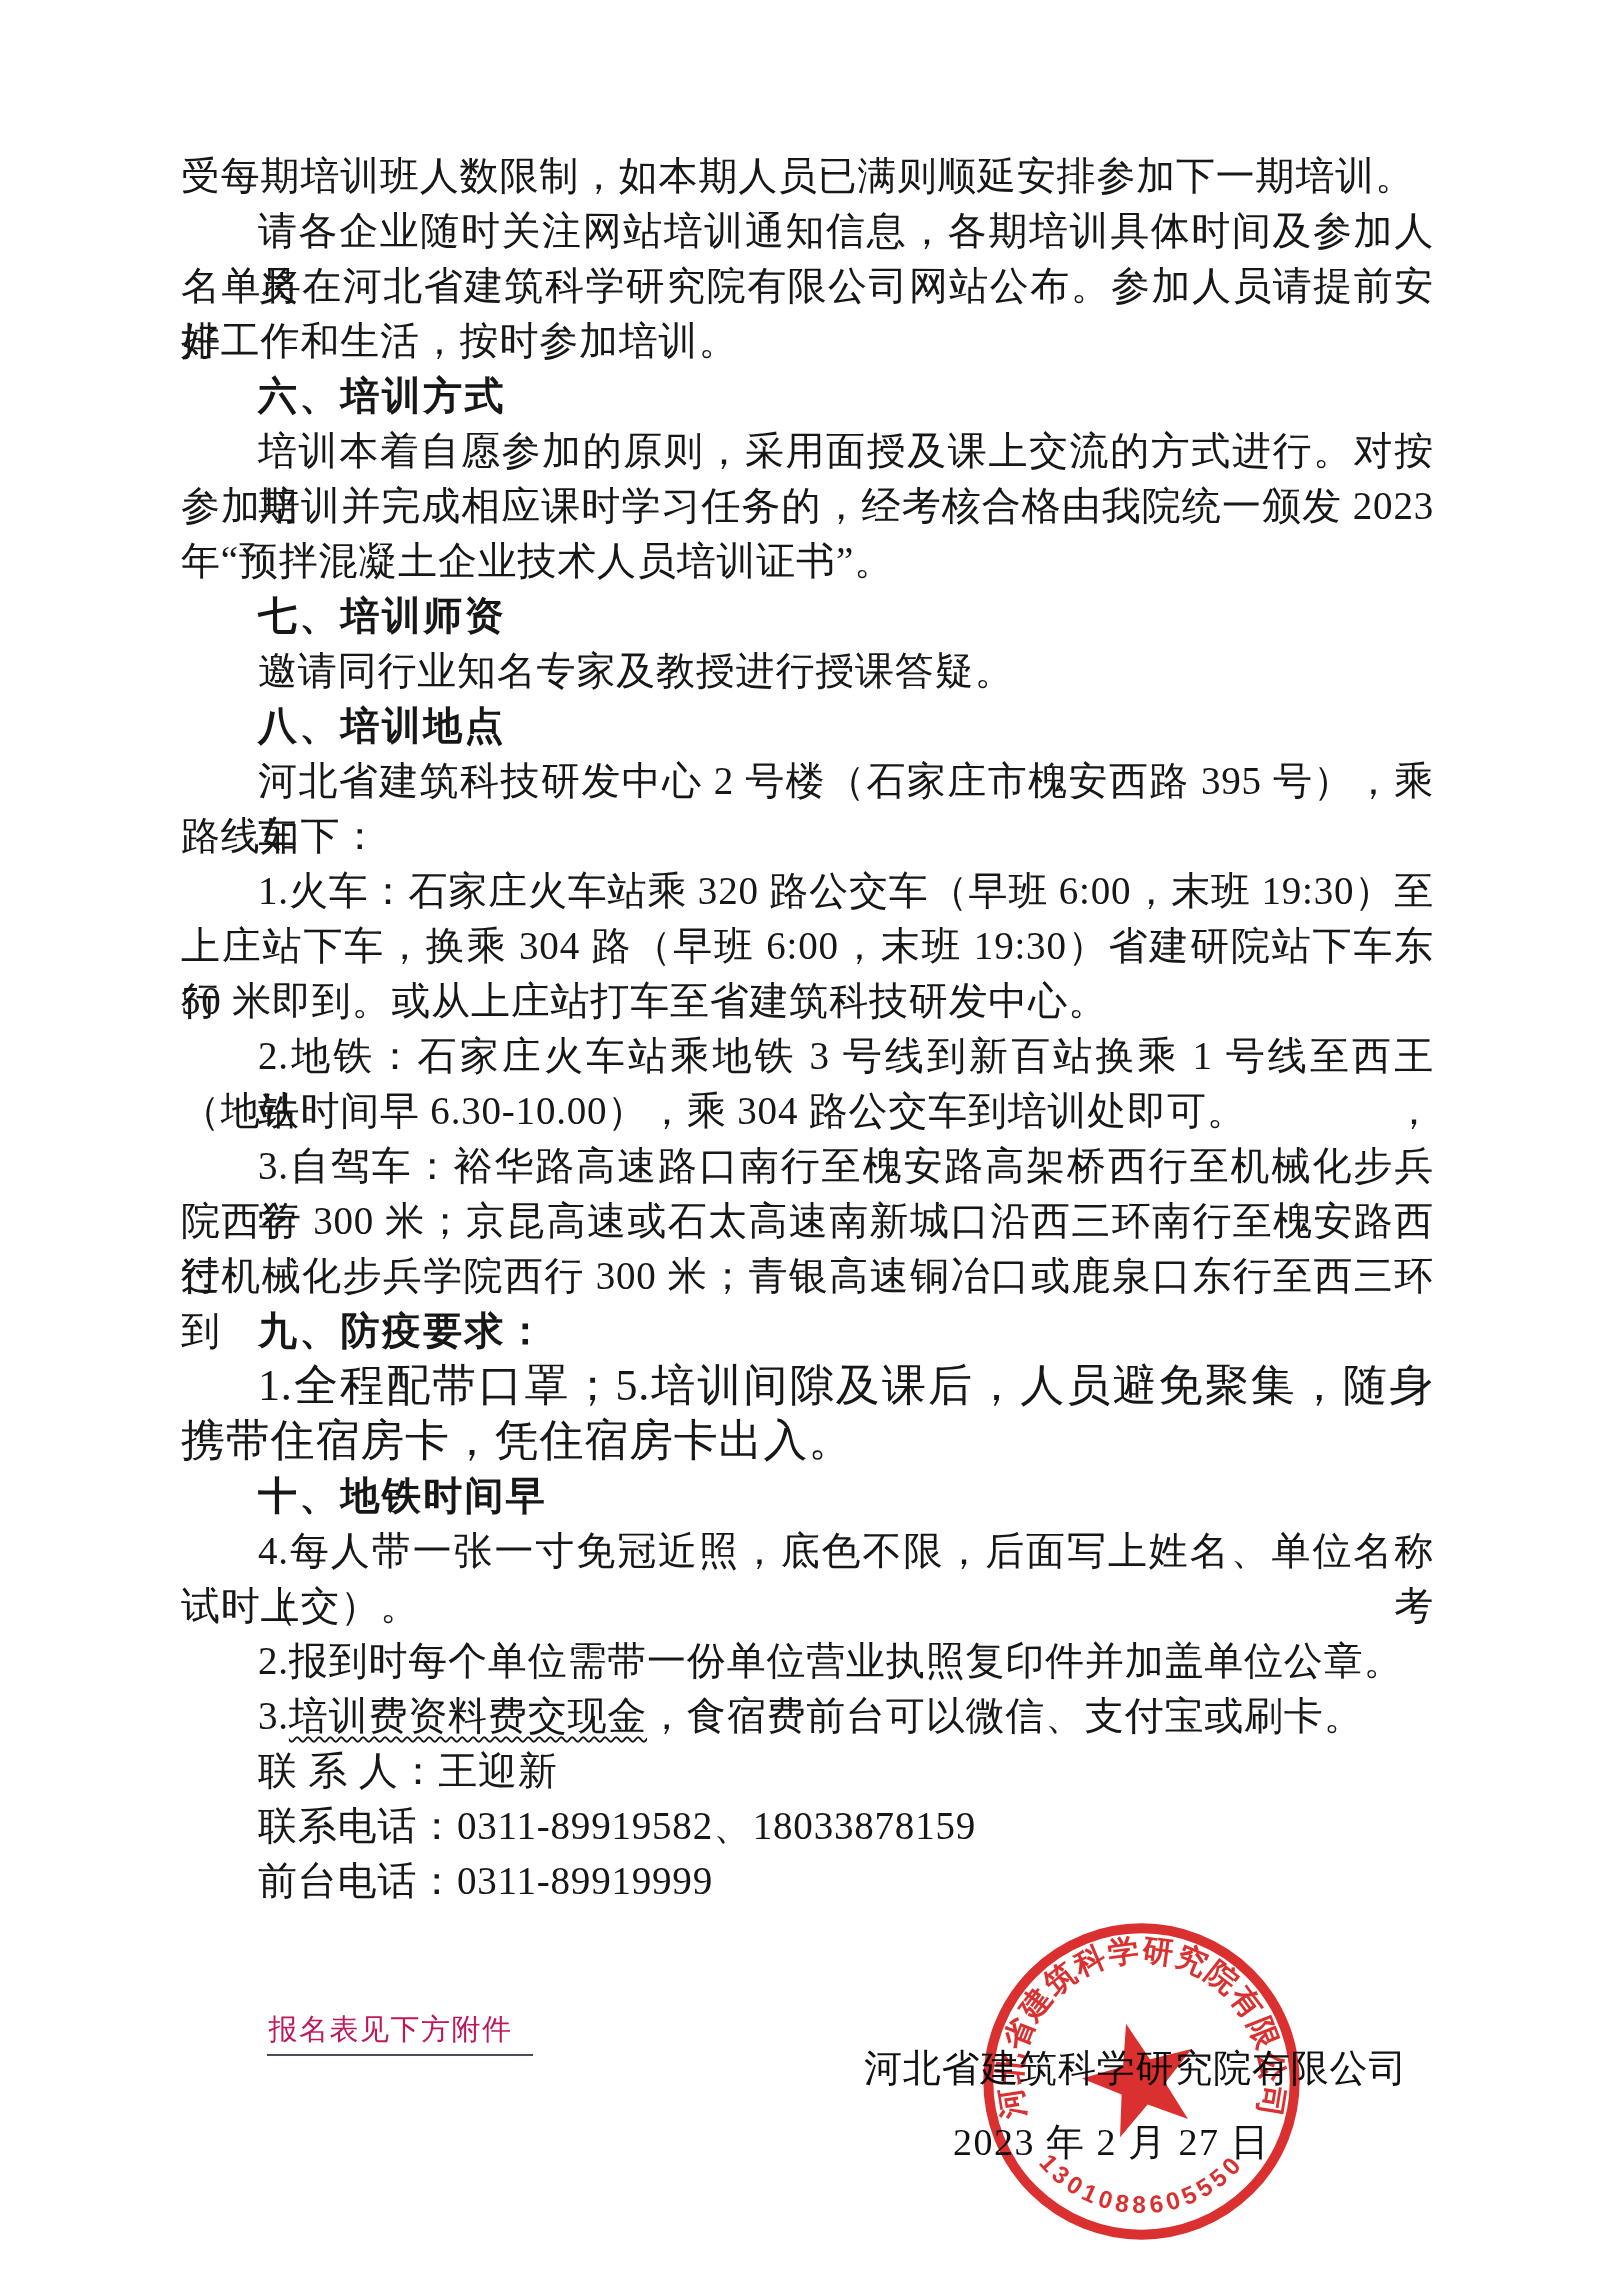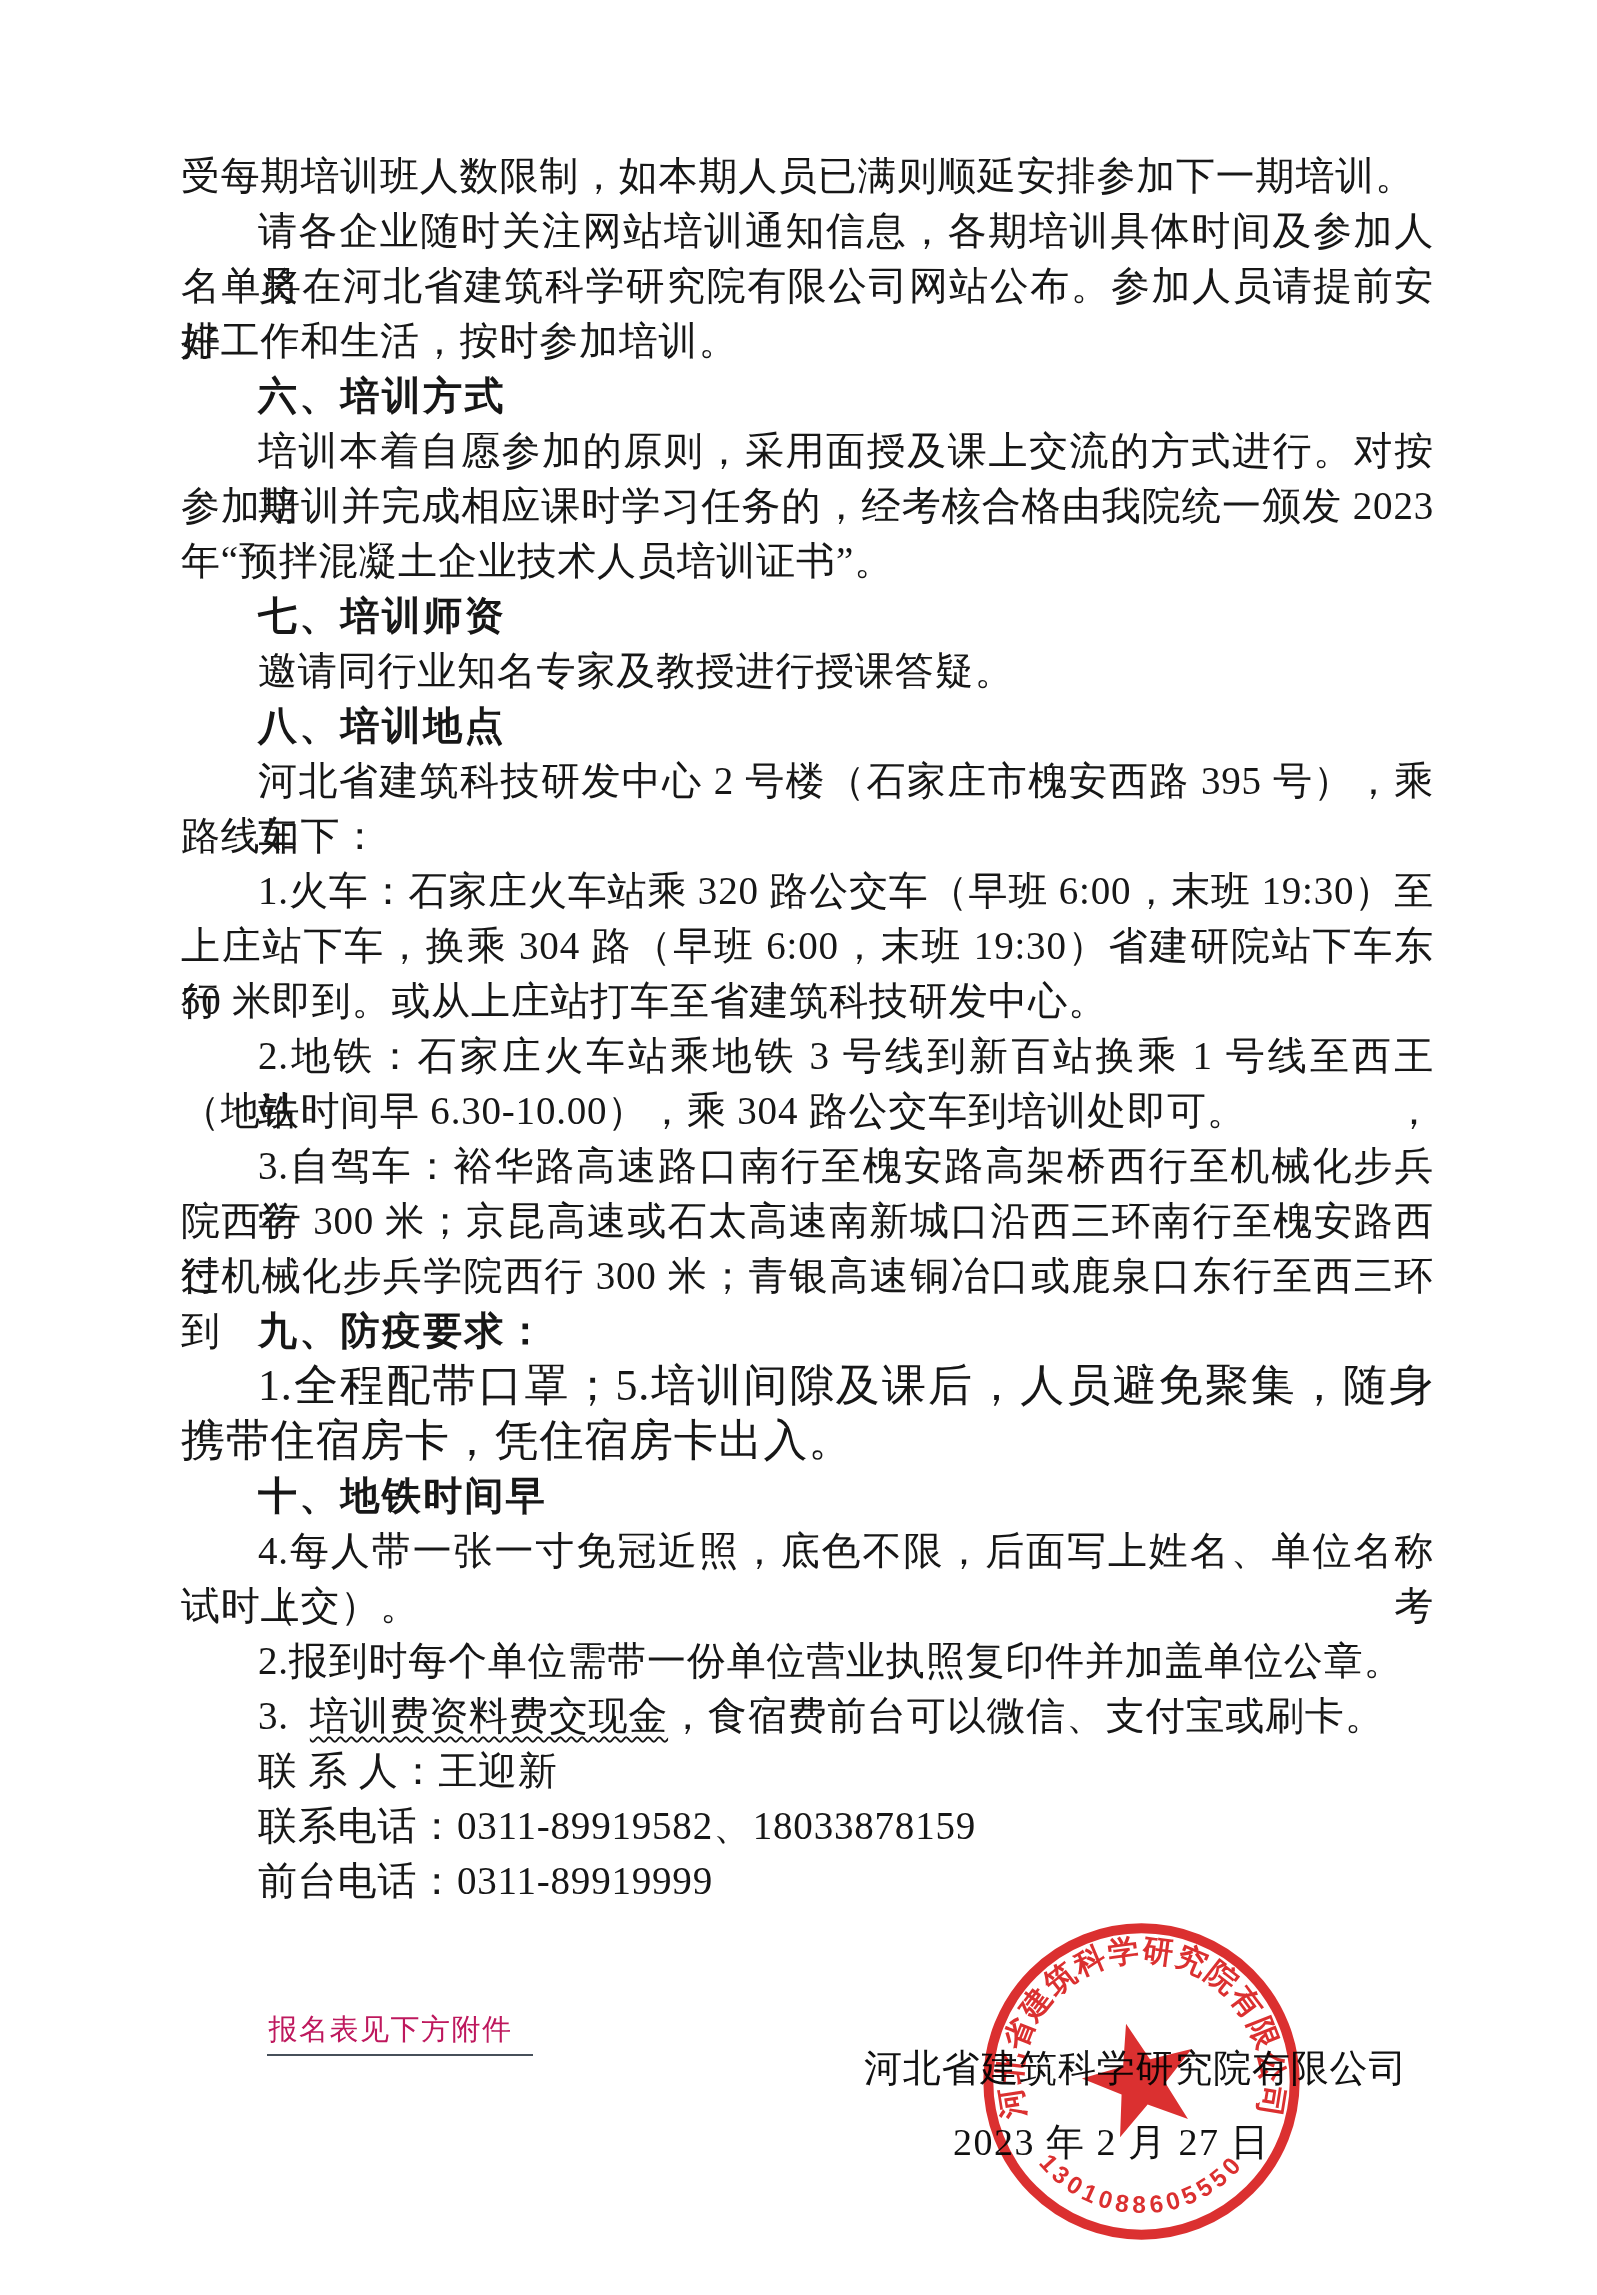--- a/index.html
+++ b/index.html
@@ -29,21 +29,20 @@
     font-weight:700;
     font-family:"Liberation Sans","DejaVu Sans",sans-serif;
     letter-spacing:2.3px;
   }
   .big{font-size:44px;}
   .wavy{
     text-decoration:underline;
     text-decoration-style:wavy;
     text-decoration-thickness:1.9px;
     text-underline-offset:6.8px;
-    margin-left:21px;
   }
   .attach-note{
     position:absolute;
     left:267px;top:2012px;
     font-family:"Liberation Sans","DejaVu Sans",sans-serif;
     font-size:29px;
     line-height:35px;
     letter-spacing:1.5px;
     color:#be185d;
     border-bottom:2.3px solid #47505a;

